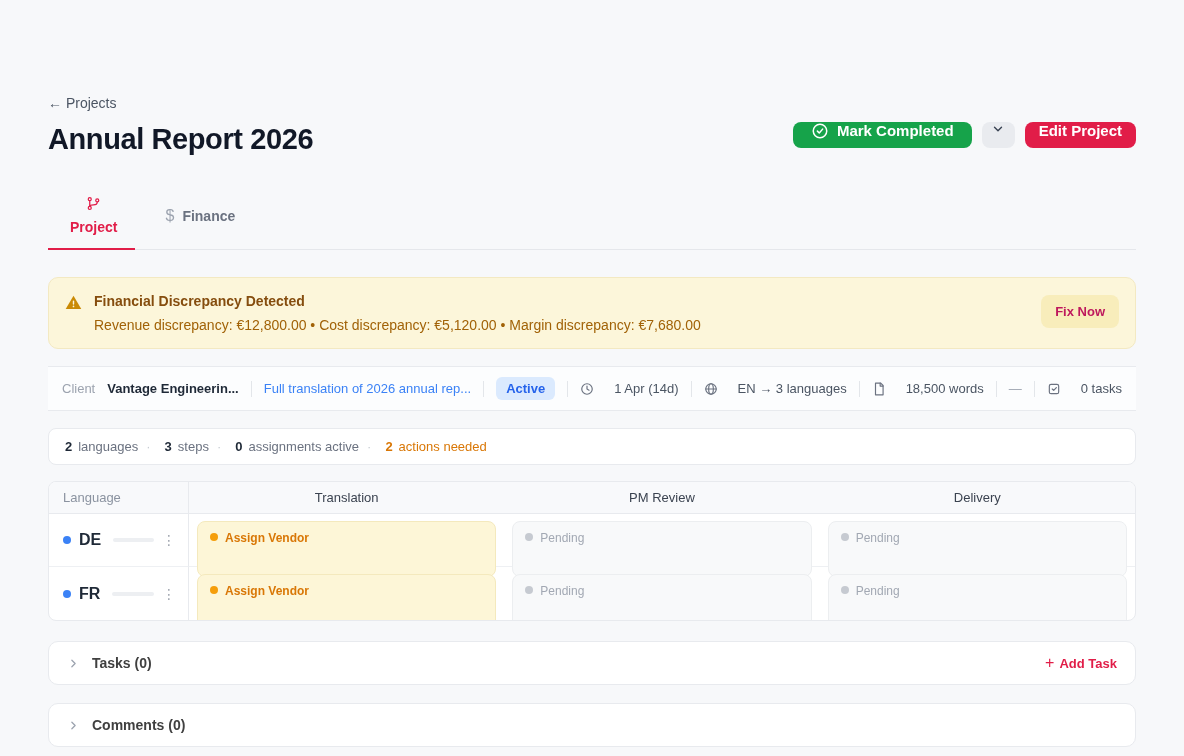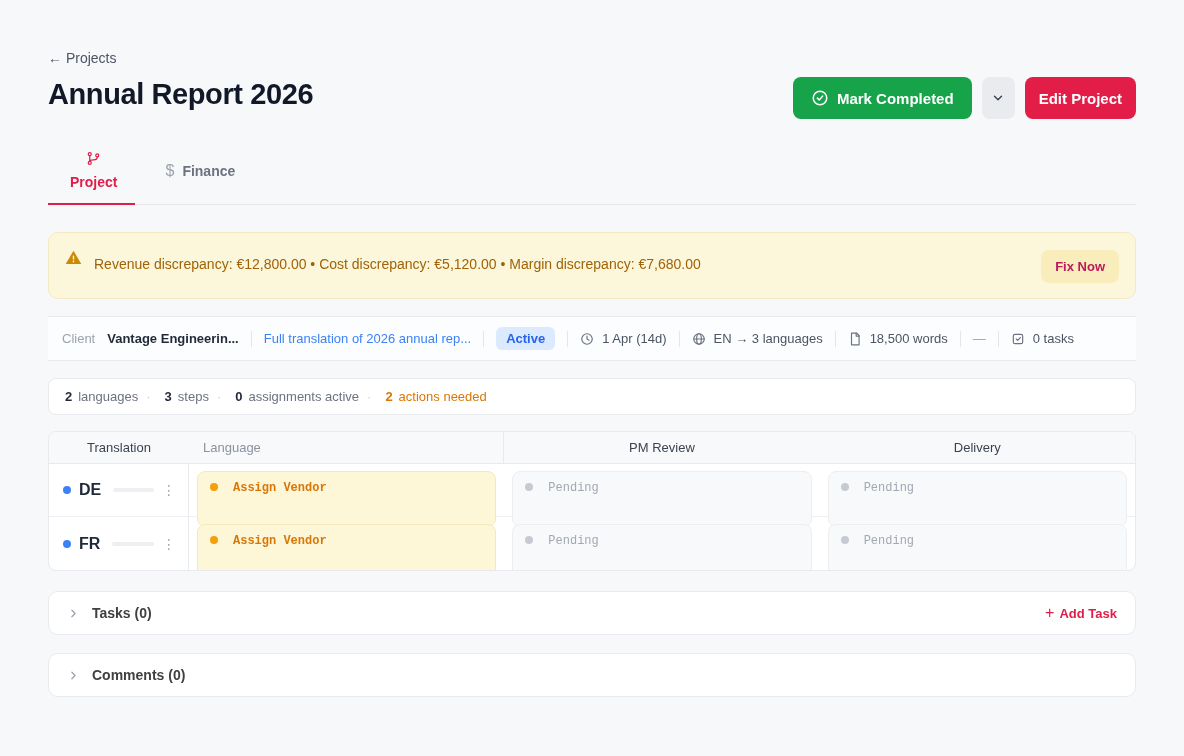--- a/index.html
+++ b/index.html
@@ -4,28 +4,28 @@
 <style>
   * { margin:0; padding:0; box-sizing:border-box; }
   html,body { width:1184px; height:756px; }
   body {
     background:#f7f8fa;
     font-family:"Liberation Sans","DejaVu Sans",sans-serif;
     color:#1f2937;
     overflow:hidden;
     position:relative;
   }
-  .container { padding:0 48px; position:relative; }
+  .container { padding:0 48px; position:relative;margin-top:45px; }
 
   
   .back-link { padding-top:50px; font-size:14px; color:#4b5563; display:inline-block; cursor:pointer; }
   .page-title { margin-top:11px; font-size:29px; font-weight:700; color:#111827; letter-spacing:-0.4px; }
   .created { margin-top:11px; font-size:14px; color:#6b7280; }
   .header-actions { position:absolute; top:77px; right:48px; display:flex; align-items:center; gap:10px; }
-  .btn { display:inline-flex; align-items:center; justify-content:center; gap:8px; height:42px; border:none; border-radius:8px; font-family:inherit; font-size:15px; font-weight:600; cursor:pointer; }
+  .btn { display:inline-flex; justify-content:center; gap:8px; height:26px; border:none; border-radius:8px; font-family:inherit; font-size:15px; font-weight:600; cursor:pointer; }
   .btn-green { background:#16a34a; color:#ffffff; padding:0 18px; }
   .btn-chevron { background:#e9ebef; color:#374151; width:33px; padding:0; }
   .btn-red { background:#e11d48; color:#ffffff; padding:0 14px; }
 
   
   .tabs { margin-top:30px; border-bottom:1px solid #e5e7eb; display:flex; gap:44px; padding-left:20px; }
   .tab { display:flex; align-items:center; gap:8px; font-size:14px; font-weight:600; padding:10px 2px 14px; cursor:pointer; position:relative; }
   .tab.active { color:#e11d48;flex-direction:column; }
   .tab.active::after { content:""; position:absolute; left:-20px; right:-16px; bottom:-1px; height:2px; background:#e11d48; }
   .tab.inactive { color:#6b7280; }
@@ -38,21 +38,21 @@
   .banner-body { margin-top:8px; font-size:14px; color:#a16207; }
   .btn-fix { background:#f8edbb; color:#be185d; font-size:13px; font-weight:700; border:none; border-radius:8px; padding:9px 14px; margin-top:2px; cursor:pointer; font-family:inherit; }
 
   
   .info-bar { margin-top:17px; background:#fcfdfe; border-top:1px solid #e8eaee; border-bottom:1px solid #e8eaee; padding:10px 14px; display:flex; align-items:center; gap:12px; font-size:13px; color:#4b5563; }
   .info-bar .sep { width:1px; height:16px; background:#e3e6ea; }
   .muted { color:#9ca3af; }
   .client-name { font-weight:700; color:#1f2937; }
   .desc { color:#3b82f6; }
   .badge-active { background:#dbeafe; color:#2563eb; font-weight:600; font-size:13px; padding:4px 10px; border-radius:6px; }
-  .info-item { display:flex; align-items:center; gap:8px; color:#4b5563; }
+  .info-item { display:flex; align-items:center; gap:20px; color:#4b5563; }
   .info-item svg { flex:none; }
 
   
   .stats-card { margin-top:17px; background:#ffffff; border:1px solid #e8eaee; border-radius:8px; padding:10px 16px; display:flex; align-items:center; gap:8px; font-size:13px; }
   .stat { display:flex; align-items:center; gap:6px; }
   .stat + .stat::before { content:"·"; color:#c7ccd3; margin-right:8px; }
   .stat .v { font-weight:700; color:#1f2937; }
   .stat .l { color:#6b7280; }
   .stat.highlight .v, .stat.highlight .l { color:#d97706; }
 
@@ -65,21 +65,21 @@
   .lang-cell { height:53px; display:flex; align-items:center; gap:8px; padding:0 12px 0 14px; border-right:1px solid #e8eaee; border-bottom:1px solid #eef0f3; }
   .lang-cell:last-of-type,.step-cell.bottom { border-bottom:none; }
   .dot { width:8px; height:8px; border-radius:50%; flex:none; }
   .dot-blue { background:#3b82f6; }
   .dot-orange { background:#f59e0b; }
   .dot-gray { background:#c6cad1; }
   .lang-code { font-size:16px; font-weight:700; color:#1f2937; }
   .progress { flex:1; max-width:48px; height:4px; border-radius:2px; background:#edeff2; margin-left:4px; }
   .kebab { color:#a0a6b0; font-size:14px; margin-left:auto; cursor:pointer; line-height:1; letter-spacing:0; }
   .step-cell { height:53px; padding:7px 8px 6px; border-bottom:1px solid #eef0f3; }
-  .step-inner { height:56px; border-radius:8px; display:flex; align-items:flex-start; gap:15px; padding:9px 12px; font-size:12px; cursor:pointer;font-family:Liberation Mono, monospace; }
+  .step-inner { height:56px; border-radius:8px; display:flex; align-items:flex-start; gap:7px; padding:9px 12px; font-size:12px; cursor:pointer; }
   .step-action { background:#fdf6d7; border:1px solid #f4e9bd; color:#d97706; font-weight:600; }
   .step-pending { background:#f8f9fa; border:1px solid #eceef0; color:#a2a8b3; }
   .step-inner .dot { margin-top:2px; }
   .no-bb { border-bottom:none; }
 
   
   .section-card { margin-top:20px; background:#ffffff; border:1px solid #e8eaee; border-radius:10px; padding:0 18px; height:44px; display:flex; align-items:center; gap:12px; }
   .section-card.comments { margin-top:18px; }
   .section-title { font-size:14px; font-weight:700; color:#404040; }
   .add-task { margin-left:auto; display:flex; align-items:center; gap:5px; color:#e11d48; font-size:13px; font-weight:600; cursor:pointer; }
@@ -139,20 +139,21 @@
 
   <div class="banner">
     <span style="display:flex;margin-top:1px;">
       <svg width="17" height="17" viewBox="0 0 24 24" fill="#ca8a04">
           <path d="M12 2.5 L23 21 H1 Z"></path>
           <rect x="11" y="9" width="2" height="6" fill="#fcf6da" rx="1"></rect>
           <circle cx="12" cy="17.6" r="1.2" fill="#fcf6da"></circle>
         </svg>
     </span>
     <div class="banner-text">
+      <div class="banner-title">Financial Discrepancy Detected</div>
       <div class="banner-body">Revenue discrepancy: €12,800.00 • Cost discrepancy: €5,120.00 • Margin discrepancy: €7,680.00</div>
     </div>
     <button class="btn-fix">Fix Now</button>
   </div>
 
   <div class="info-bar">
     <span class="muted">Client</span>
     <span class="client-name">Vantage Engineerin...</span>
     <span class="sep"></span>
     <span class="desc">Full translation of 2026 annual rep...</span>
@@ -217,22 +218,22 @@
       <span class="l">assignments active</span>
     </span>
     <span class="stat highlight">
       <span class="v">2</span>
       <span class="l">actions needed</span>
     </span>
   </div>
 
   <div class="wf-card">
     <div class="wf-grid">
+      <div class="wf-head col-lang">Language</div>
       <div class="wf-head col-step">Translation</div>
-      <div class="wf-head col-lang">Language</div>
       <div class="wf-head col-step">PM Review</div>
       <div class="wf-head col-step">Delivery</div>
 
       <div class="lang-cell">
         <span class="dot dot-blue"></span>
         <span class="lang-code">DE</span>
         <span class="progress"></span>
         <span class="kebab">⋮</span>
       </div>
       <div class="step-cell">

